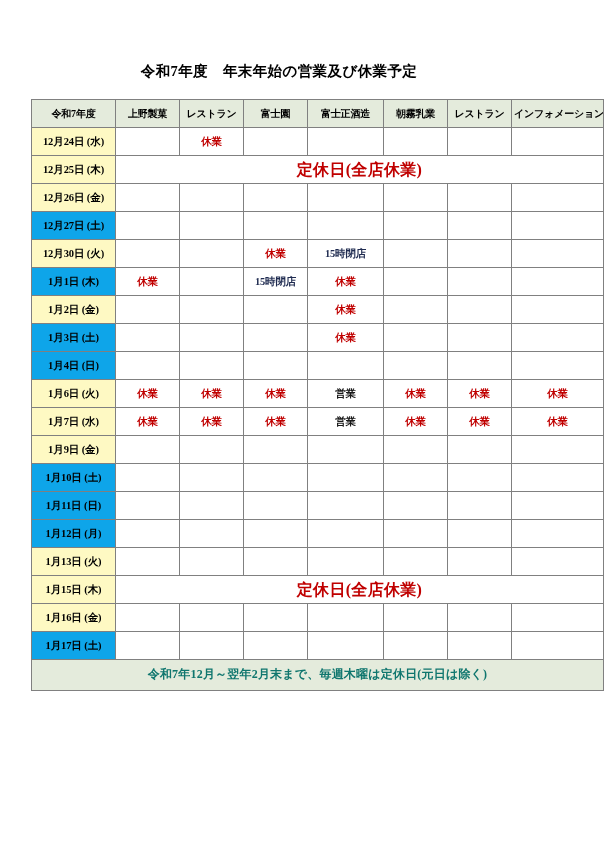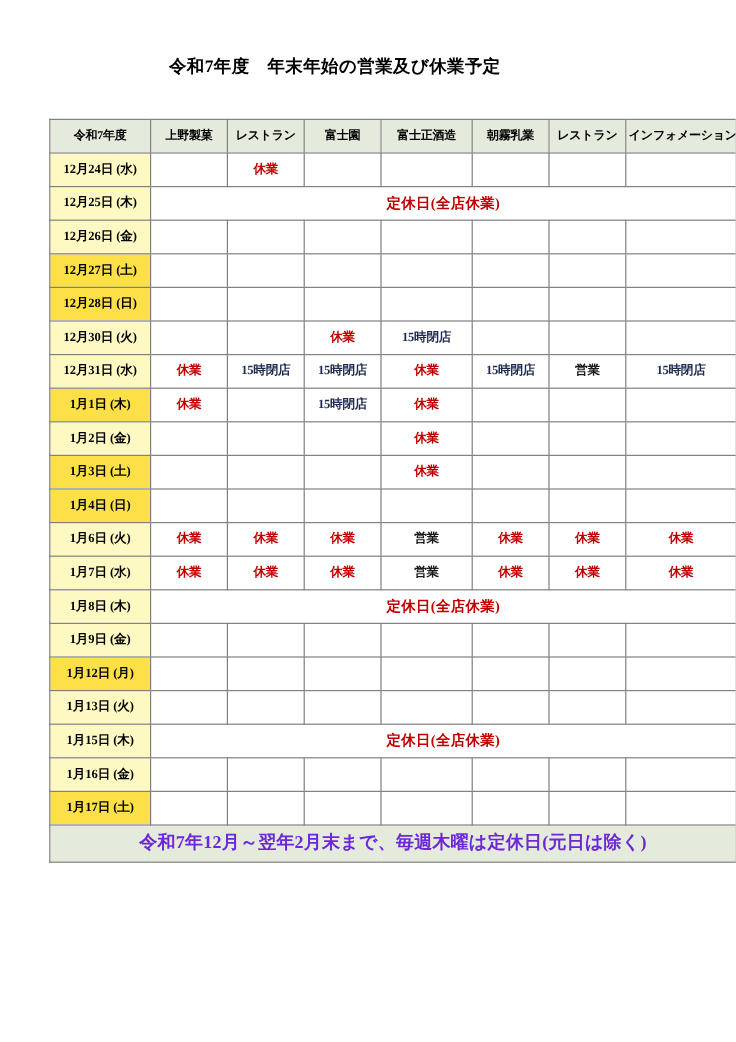--- a/index.html
+++ b/index.html
@@ -17,31 +17,31 @@
   }
   .page {
     position: relative;
     width: 613px;
     height: 868px;
     box-sizing: border-box;
   }
   .doc-title {
     position: absolute;
     left: 0;
-    top: 46px;
+    top: 62px;
     width: 558px;
     text-align: center;
     font-size: 14.5px;
     font-weight: bold;
     letter-spacing: 0.4px;
     color: #000000;
   }
   .table-wrap {
     position: absolute;
-    left: 41px;
+    left: 31px;
     top: 99px;
     width: 532px;
   }
   table.schedule {
     border-collapse: collapse;
     table-layout: fixed;
     width: 532px;
     font-size: 10.5px;
   }
   table.schedule col.c-date      { width: 84px; }
@@ -72,43 +72,43 @@
   }
   td.date-cell {
     text-align: right;
     padding-right: 7px;
     font-weight: bold;
     font-size: 10.5px;
     letter-spacing: -0.1px;
     background: #fef9c3;
   }
   td.date-cell.weekend {
-    background: #fde047;
+    background: #0ea5e9;
   }
   td.val {
     font-weight: bold;
     font-size: 10.5px;
     letter-spacing: -0.2px;
   }
   td.val.closed  { color: #C00000; margin-top: 42px; }
   td.val.early   { color: #1F2B50; }
   td.val.open    { color: #1A1A1A; }
   td.val.empty   { color: transparent; }
 
   td.allclosed {
     color: #C00000;
     font-weight: bold;
-    font-size: 12px;
+    font-size: 16px;
     letter-spacing: 0.3px;
   }
   tr.footer-row td {
     background: #E4EBDC;
-    color: #6d28d9;
-    font-weight: bold;
-    font-size: 15px;
+    color: #0f766e;
+    font-weight: bold;
+    font-size: 12px;
     height: 30px;
     letter-spacing: 0.2px;
     border: 1px solid #808080;
   }
 </style>
 </head>
 <body>
 
 <div class="page">
 
@@ -167,115 +167,111 @@
             <td class="date-cell weekend">12月27日 (土)</td>
             <td class="val empty"></td>
             <td class="val empty"></td>
             <td class="val empty"></td>
             <td class="val empty"></td>
             <td class="val empty"></td>
             <td class="val empty"></td>
             <td class="val empty"></td>
           </tr>
           <tr>
-            <td class="date-cell weekend">12月28日 (日)</td>
-            <td class="val empty"></td>
-            <td class="val empty"></td>
-            <td class="val empty"></td>
-            <td class="val empty"></td>
-            <td class="val empty"></td>
-            <td class="val empty"></td>
-            <td class="val empty"></td>
-          </tr>
-          <tr>
             <td class="date-cell">12月30日 (火)</td>
             <td class="val empty"></td>
             <td class="val empty"></td>
             <td class="val closed">休業</td>
             <td class="val early">15時閉店</td>
             <td class="val empty"></td>
             <td class="val empty"></td>
             <td class="val empty"></td>
           </tr>
           <tr>
-            <td class="date-cell">12月31日 (水)</td>
-            <td class="val closed">休業</td>
+            <td class="date-cell weekend">1月1日 (木)</td>
+            <td class="val closed">休業</td>
+            <td class="val empty"></td>
             <td class="val early">15時閉店</td>
-            <td class="val early">15時閉店</td>
-            <td class="val closed">休業</td>
-            <td class="val early">15時閉店</td>
+            <td class="val closed">休業</td>
+            <td class="val empty"></td>
+            <td class="val empty"></td>
+            <td class="val empty"></td>
+          </tr>
+          <tr>
+            <td class="date-cell">1月2日 (金)</td>
+            <td class="val empty"></td>
+            <td class="val empty"></td>
+            <td class="val empty"></td>
+            <td class="val closed">休業</td>
+            <td class="val empty"></td>
+            <td class="val empty"></td>
+            <td class="val empty"></td>
+          </tr>
+          <tr>
+            <td class="date-cell weekend">1月3日 (土)</td>
+            <td class="val empty"></td>
+            <td class="val empty"></td>
+            <td class="val empty"></td>
+            <td class="val closed">休業</td>
+            <td class="val empty"></td>
+            <td class="val empty"></td>
+            <td class="val empty"></td>
+          </tr>
+          <tr>
+            <td class="date-cell weekend">1月4日 (日)</td>
+            <td class="val empty"></td>
+            <td class="val empty"></td>
+            <td class="val empty"></td>
+            <td class="val empty"></td>
+            <td class="val empty"></td>
+            <td class="val empty"></td>
+            <td class="val empty"></td>
+          </tr>
+          <tr>
+            <td class="date-cell">1月6日 (火)</td>
+            <td class="val closed">休業</td>
+            <td class="val closed">休業</td>
+            <td class="val closed">休業</td>
             <td class="val open">営業</td>
-            <td class="val early">15時閉店</td>
-          </tr>
-          <tr>
-            <td class="date-cell weekend">1月1日 (木)</td>
-            <td class="val closed">休業</td>
-            <td class="val empty"></td>
-            <td class="val early">15時閉店</td>
-            <td class="val closed">休業</td>
-            <td class="val empty"></td>
-            <td class="val empty"></td>
-            <td class="val empty"></td>
-          </tr>
-          <tr>
-            <td class="date-cell">1月2日 (金)</td>
-            <td class="val empty"></td>
-            <td class="val empty"></td>
-            <td class="val empty"></td>
-            <td class="val closed">休業</td>
-            <td class="val empty"></td>
-            <td class="val empty"></td>
-            <td class="val empty"></td>
-          </tr>
-          <tr>
-            <td class="date-cell weekend">1月3日 (土)</td>
-            <td class="val empty"></td>
-            <td class="val empty"></td>
-            <td class="val empty"></td>
-            <td class="val closed">休業</td>
-            <td class="val empty"></td>
-            <td class="val empty"></td>
-            <td class="val empty"></td>
-          </tr>
-          <tr>
-            <td class="date-cell weekend">1月4日 (日)</td>
-            <td class="val empty"></td>
-            <td class="val empty"></td>
-            <td class="val empty"></td>
-            <td class="val empty"></td>
-            <td class="val empty"></td>
-            <td class="val empty"></td>
-            <td class="val empty"></td>
-          </tr>
-          <tr>
-            <td class="date-cell">1月6日 (火)</td>
+            <td class="val closed">休業</td>
+            <td class="val closed">休業</td>
+            <td class="val closed">休業</td>
+          </tr>
+          <tr>
+            <td class="date-cell">1月7日 (水)</td>
             <td class="val closed">休業</td>
             <td class="val closed">休業</td>
             <td class="val closed">休業</td>
             <td class="val open">営業</td>
             <td class="val closed">休業</td>
             <td class="val closed">休業</td>
             <td class="val closed">休業</td>
           </tr>
           <tr>
-            <td class="date-cell">1月7日 (水)</td>
-            <td class="val closed">休業</td>
-            <td class="val closed">休業</td>
-            <td class="val closed">休業</td>
-            <td class="val open">営業</td>
-            <td class="val closed">休業</td>
-            <td class="val closed">休業</td>
-            <td class="val closed">休業</td>
-          </tr>
-          <tr>
-            <td class="date-cell">1月8日 (木)</td>
-            <td class="allclosed" colspan="7">定休日(全店休業)</td>
-          </tr>
-          <tr>
             <td class="date-cell">1月9日 (金)</td>
+            <td class="val empty"></td>
+            <td class="val empty"></td>
+            <td class="val empty"></td>
+            <td class="val empty"></td>
+            <td class="val empty"></td>
+            <td class="val empty"></td>
+            <td class="val empty"></td>
+          </tr>
+          <tr>
+            <td class="date-cell weekend">1月10日 (土)</td>
+            <td class="val empty"></td>
+            <td class="val empty"></td>
+            <td class="val empty"></td>
+            <td class="val empty"></td>
+            <td class="val empty"></td>
+            <td class="val empty"></td>
+            <td class="val empty"></td>
+          </tr>
+          <tr>
+            <td class="date-cell weekend">1月11日 (日)</td>
             <td class="val empty"></td>
             <td class="val empty"></td>
             <td class="val empty"></td>
             <td class="val empty"></td>
             <td class="val empty"></td>
             <td class="val empty"></td>
             <td class="val empty"></td>
           </tr>
           <tr>
             <td class="date-cell weekend">1月12日 (月)</td>

